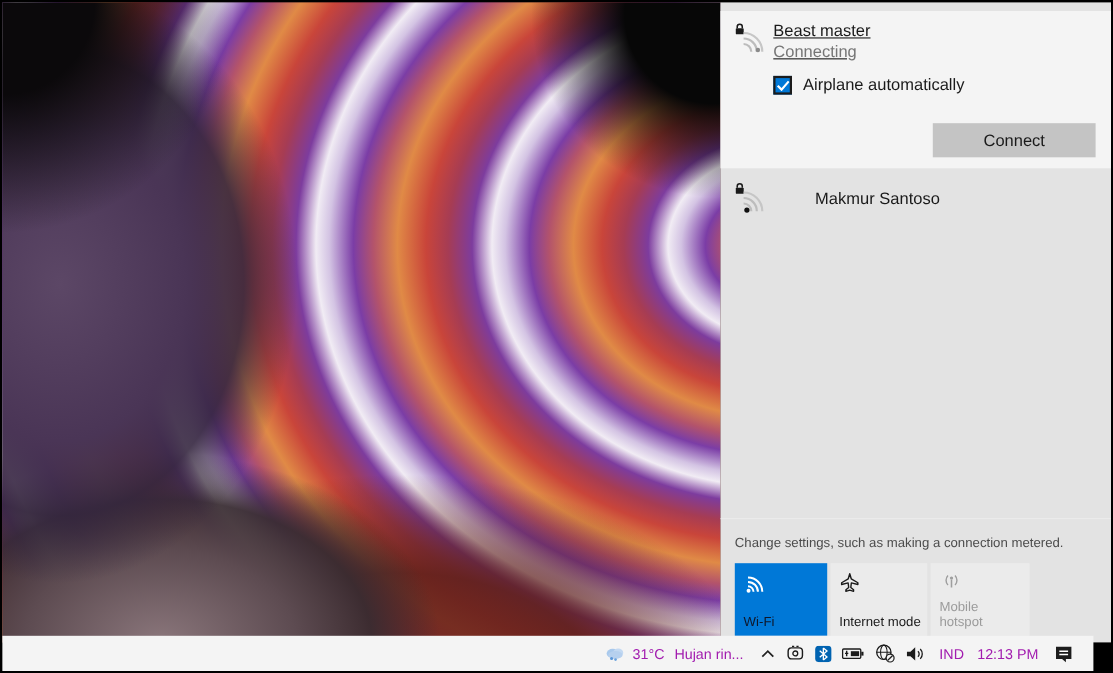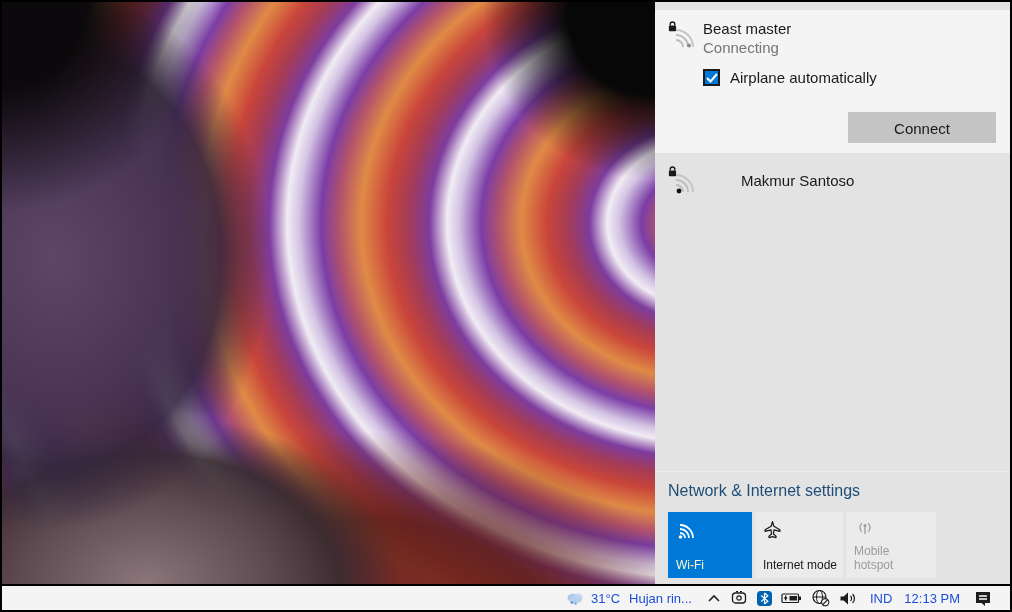--- a/index.html
+++ b/index.html
@@ -25,21 +25,21 @@
         #d3c3e3 88px,#f1ecf4 100px,#7d3c9e 118px,#a63c54 140px,#c9453a 160px),
       linear-gradient(120deg,#140b12 0%,#3a1b28 45%,#782f33 75%,#a03a30 100%);
   }
   
   .flyout{
     position:absolute;left:653px;right:0;top:0;bottom:26px;
     background:#e3e3e3;display:flex;flex-direction:column;
     color:#1a1a1a;
   }
   .selected-block{margin-top:8px;background:#f4f4f4;padding:8px 14px 10px 12px;}
-  .net-row{display:flex;align-items:flex-start;}
+  .net-row{display:flex;align-items:flex-start;text-decoration:underline;}
   .net-icon{width:30px;height:30px;flex:0 0 30px;margin-right:6px;margin-top:2px;}
   .net-texts{line-height:19px;font-size:15px;padding-top:1px;}
   .net-name{color:#1a1a1a;}
   .net-status{color:#767676;}
   .chk-row{display:flex;align-items:center;margin:12px 0 0 36px;}
   .checkbox{
     width:17px;height:17px;background:#0078d7;border:2px solid #1b1b1b;
     display:flex;align-items:center;justify-content:center;flex:0 0 17px;
   }
   .chk-label{font-size:15px;margin-left:10px;color:#1a1a1a;}
@@ -56,30 +56,30 @@
   .settings-link{font-size:16px;color:#1d4e77;cursor:pointer;}
   .settings-hint{font-size:12px;color:#4c4c4c;margin-top:4px;}
   .tiles{display:flex;margin-top:12px;}
   .tile{
     height:66px;padding:7px 6px 6px 8px;margin-right:3px;
     display:flex;flex-direction:column;background:#ebebeb;
   }
   .tile-icon{height:22px;}
   .tile-label{margin-top:auto;font-size:12px;line-height:14px;color:#1a1a1a;}
   .tile-wifi{width:84px;background:#0078d7;}
-  .tile-wifi .tile-label{color:#fef9c3;}
+  .tile-wifi .tile-label{color:#0f172a;}
   .tile-airplane{width:88px;}
   .tile-airplane .tile-label{white-space:nowrap;}
   .tile-hotspot{width:90px;}
   .tile-hotspot .tile-label{color:#9b9b9b;max-width:56px;}
   
   .taskbar{
-    position:absolute;left:0;right:0;bottom:0;height:24px;background:#f4f4f4;
+    position:absolute;left:0;right:16px;bottom:0;height:32px;background:#f4f4f4;
     display:flex;align-items:center;justify-content:flex-end;
-    font-size:13px;color:#1d4ed8;padding-right:18px;
+    font-size:13px;color:#a21caf;padding-right:18px;
   }
   .tb-item{display:flex;align-items:center;margin-left:9px;}
   .weather{display:flex;align-items:center;margin-right:6px;}
   .weather .temp{margin-left:7px;}
   .weather .cond{margin-left:9px;}
   .tb-clock{margin-left:12px;}
   .tb-lang{margin-left:12px;}
   .tb-action{margin-left:14px;}
   .icon-btn{display:flex;align-items:center;justify-content:center;}
 </style>
@@ -128,21 +128,21 @@
         <path d="M9 15 A12 12 0 0 1 21 27" fill="none" stroke="#bdbdbd" stroke-width="2"></path>
         <path d="M9 10 A17 17 0 0 1 26 27" fill="none" stroke="#c6c6c6" stroke-width="2"></path>
         <circle cx="12" cy="26" r="2.4" fill="#111111"></circle>
       </svg>
       <div class="net-name">Makmur Santoso</div>
     </div>
 
     <div class="fly-spacer"></div>
 
     <div class="settings-section">
-      <div class="settings-link">Network &amp; Internet settings</div>
+      <div class="settings-hint">Change settings, such as making a connection metered.</div>
 
       <div class="tiles">
 
         <div class="tile tile-wifi">
           <svg class="tile-icon" width="22" height="22" viewBox="0 0 22 22">
             <path d="M4 14 A5 5 0 0 1 9 19" fill="none" stroke="#ffffff" stroke-width="1.8"></path>
             <path d="M4 10 A9 9 0 0 1 13 19" fill="none" stroke="#ffffff" stroke-width="1.8"></path>
             <path d="M4 6 A13 13 0 0 1 17 19" fill="none" stroke="#ffffff" stroke-width="1.8"></path>
             <circle cx="4.5" cy="18" r="1.8" fill="#ffffff"></circle>
           </svg>

